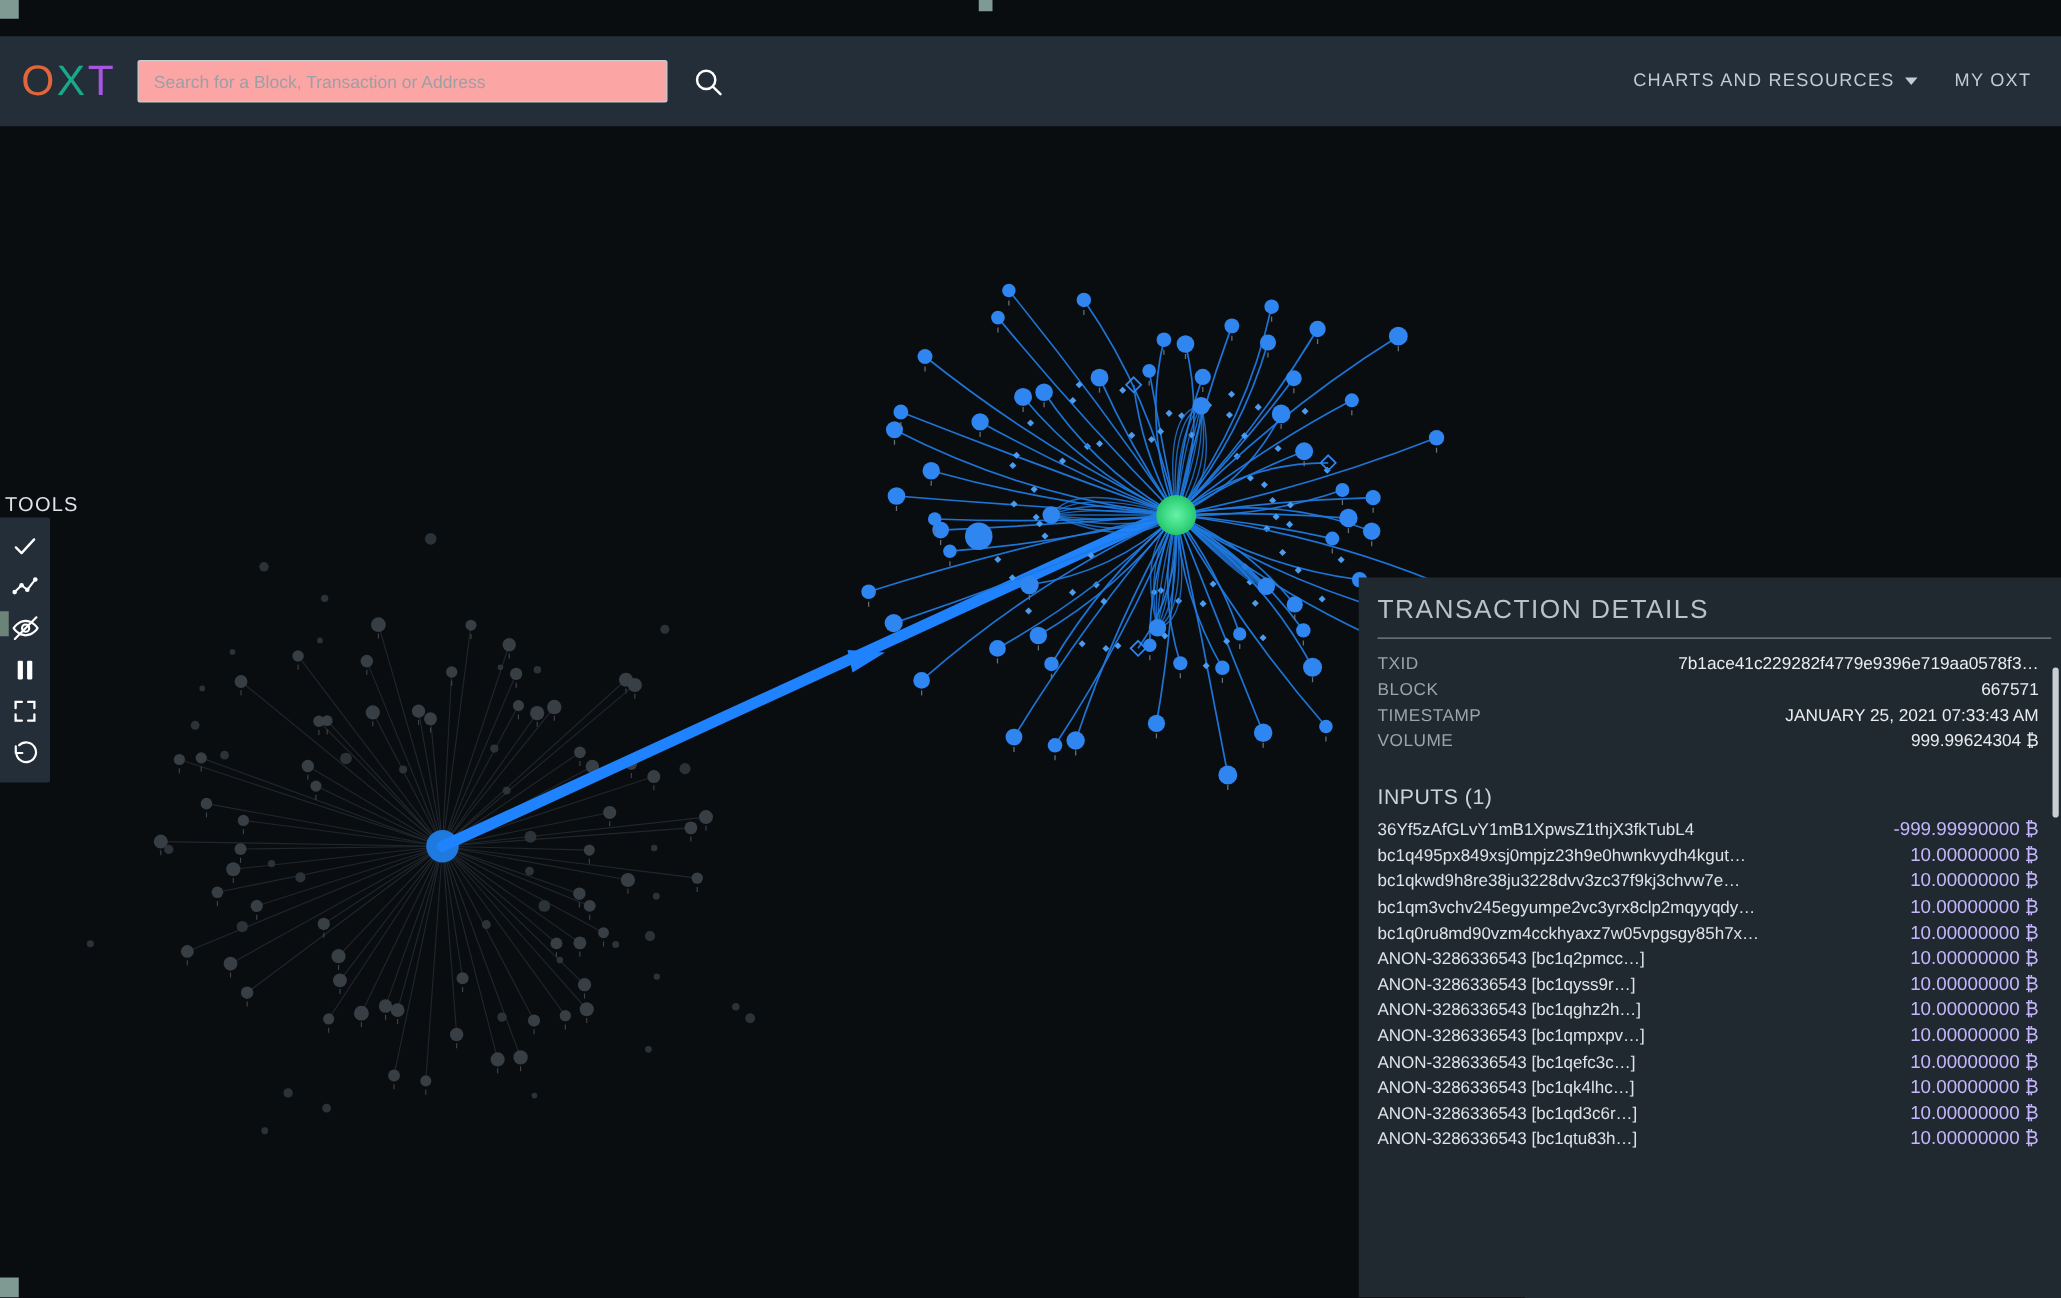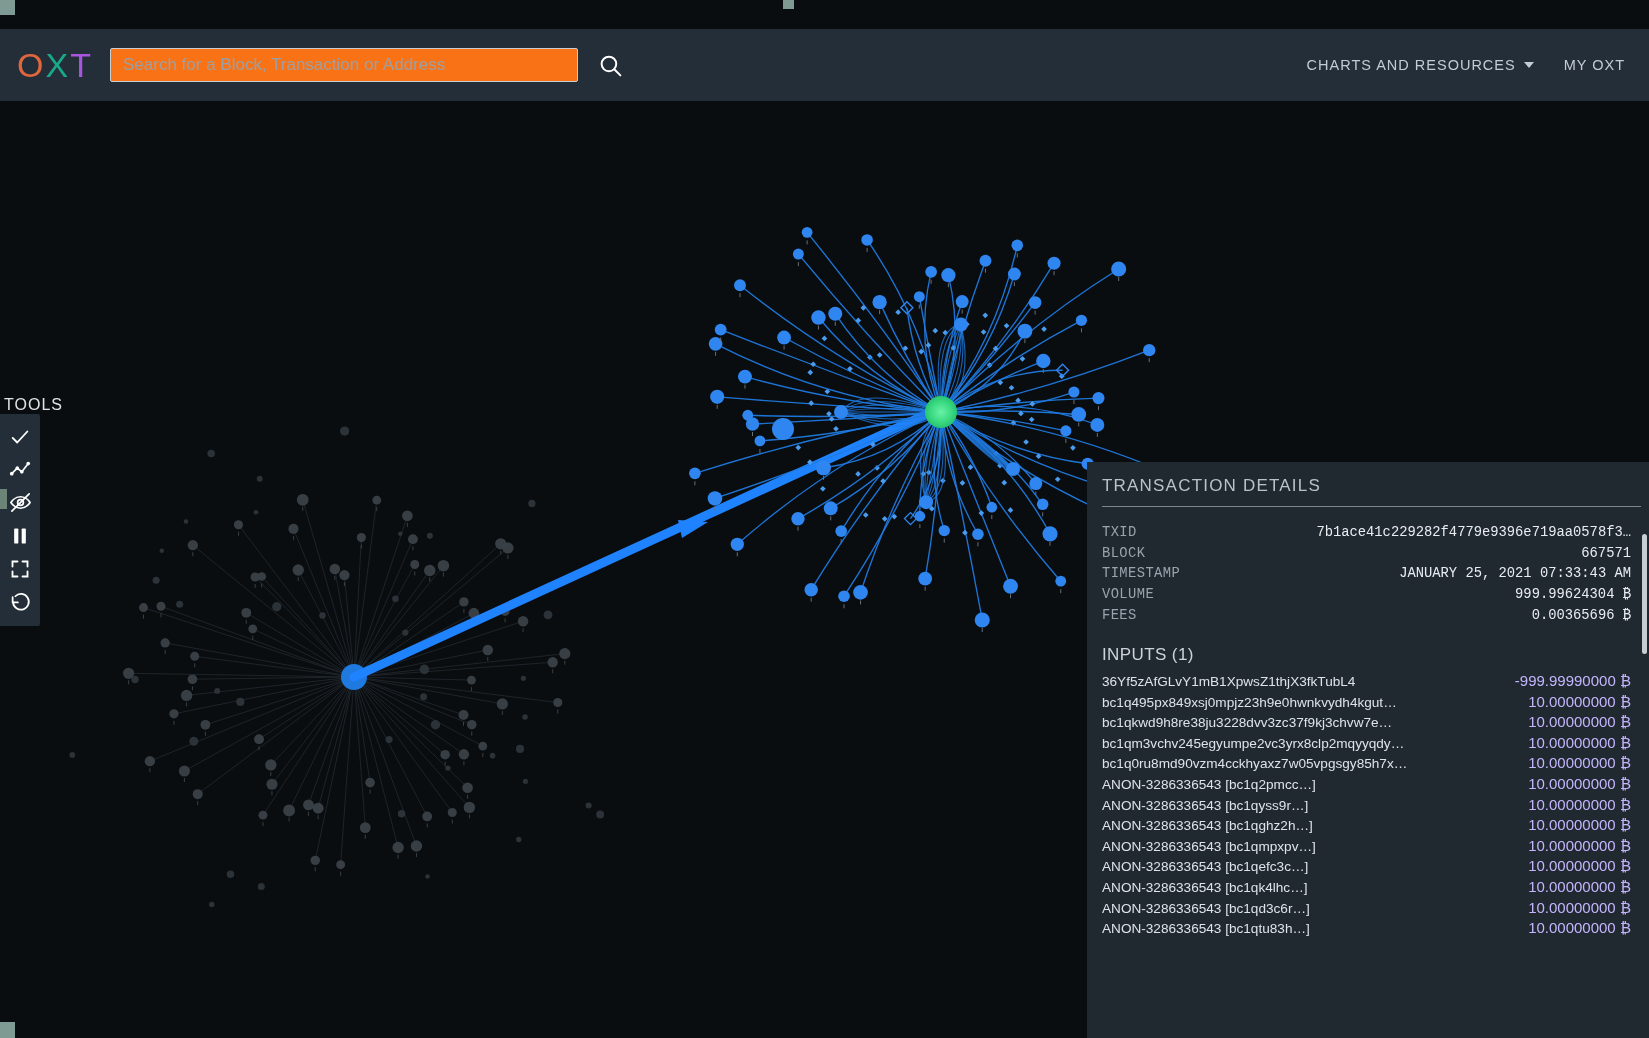--- a/index.html
+++ b/index.html
@@ -25,23 +25,23 @@
     font-size: 34px; letter-spacing: 2px; font-weight: 300;
     font-family: "Liberation Sans", sans-serif;
     user-select: none;
   }
   .logo .c1 { color: #e0663c; }
   .logo .c2 { color: #18a98a; }
   .logo .c3 { color: #a855e0; }
 
   .search-wrap { position: relative; display: flex; align-items: center; }
   .search-input {
-    width: 468px; height: 34px;
-    background: #f97316; border: 1px solid #c8cdd2; border-radius: 2px;
-    padding: 0 12px; font-size: 17px; color: #333;
+    width: 424px; height: 34px;
+    background: #fca5a5; border: 1px solid #c8cdd2; border-radius: 2px;
+    padding: 0 12px; font-size: 14px; color: #333;
     font-family: "Liberation Sans", sans-serif;
     outline: none;
   }
   .search-input::placeholder { color: #9aa0a6; }
   .search-btn {
     margin-left: 16px; width: 32px; height: 32px;
     display: flex; align-items: center; justify-content: center;
     background: none; border: none; cursor: pointer;
   }
 
@@ -92,27 +92,27 @@
   }
 
   
   .details {
     position: absolute; left: 1087px; top: 462px;
     width: 562px; height: 576px;
     background: #202830; z-index: 25;
     overflow: hidden;
   }
   .details-title {
-    color: #b9c2ca; font-size: 17px; letter-spacing: 1.2px;
+    color: #b9c2ca; font-size: 21px; letter-spacing: 1.2px;
     font-weight: 400; padding: 14px 0 10px 15px;
   }
   .details-rule { height: 1px; background: #7b8590; margin: 0 8px 0 15px; }
   .details-body { padding: 12px 18px 0 15px; }
 
-  .kv { display: flex; justify-content: space-between; align-items: flex-end; height: 20.8px; font-family: Liberation Mono, monospace; }
+  .kv { display: flex; justify-content: space-between; align-items: flex-start; height: 20.8px; }
   .kv .k { color: #9aa4ae; font-size: 13.8px; letter-spacing: .4px; }
   .kv .v { color: #e9edf1; font-size: 13.8px; text-align: right; white-space: nowrap; }
 
   .section-head {
     color: #ccd4db; font-size: 17px; font-weight: 400;
     margin-top: 22px; margin-bottom: 7px; letter-spacing: .4px;
   }
   .row {
     display: flex; justify-content: space-between; align-items: baseline;
     height: 20.6px;
@@ -753,24 +753,20 @@
             <span class="v">667571</span>
           </div>
           <div class="kv">
             <span class="k">TIMESTAMP</span>
             <span class="v">JANUARY 25, 2021 07:33:43 AM</span>
           </div>
           <div class="kv">
             <span class="k">VOLUME</span>
             <span class="v">999.99624304 ₿</span>
           </div>
-          <div class="kv">
-            <span class="k">FEES</span>
-            <span class="v">0.00365696 ₿</span>
-          </div>
         </div>
 
       <div class="section-head">INPUTS (1)</div>
       <div id="inputs">
           <div class="row">
             <span class="addr">36Yf5zAfGLvY1mB1XpwsZ1thjX3fkTubL4</span>
             <span class="amt">-999.99990000 ₿</span>
           </div>
         </div>
 

